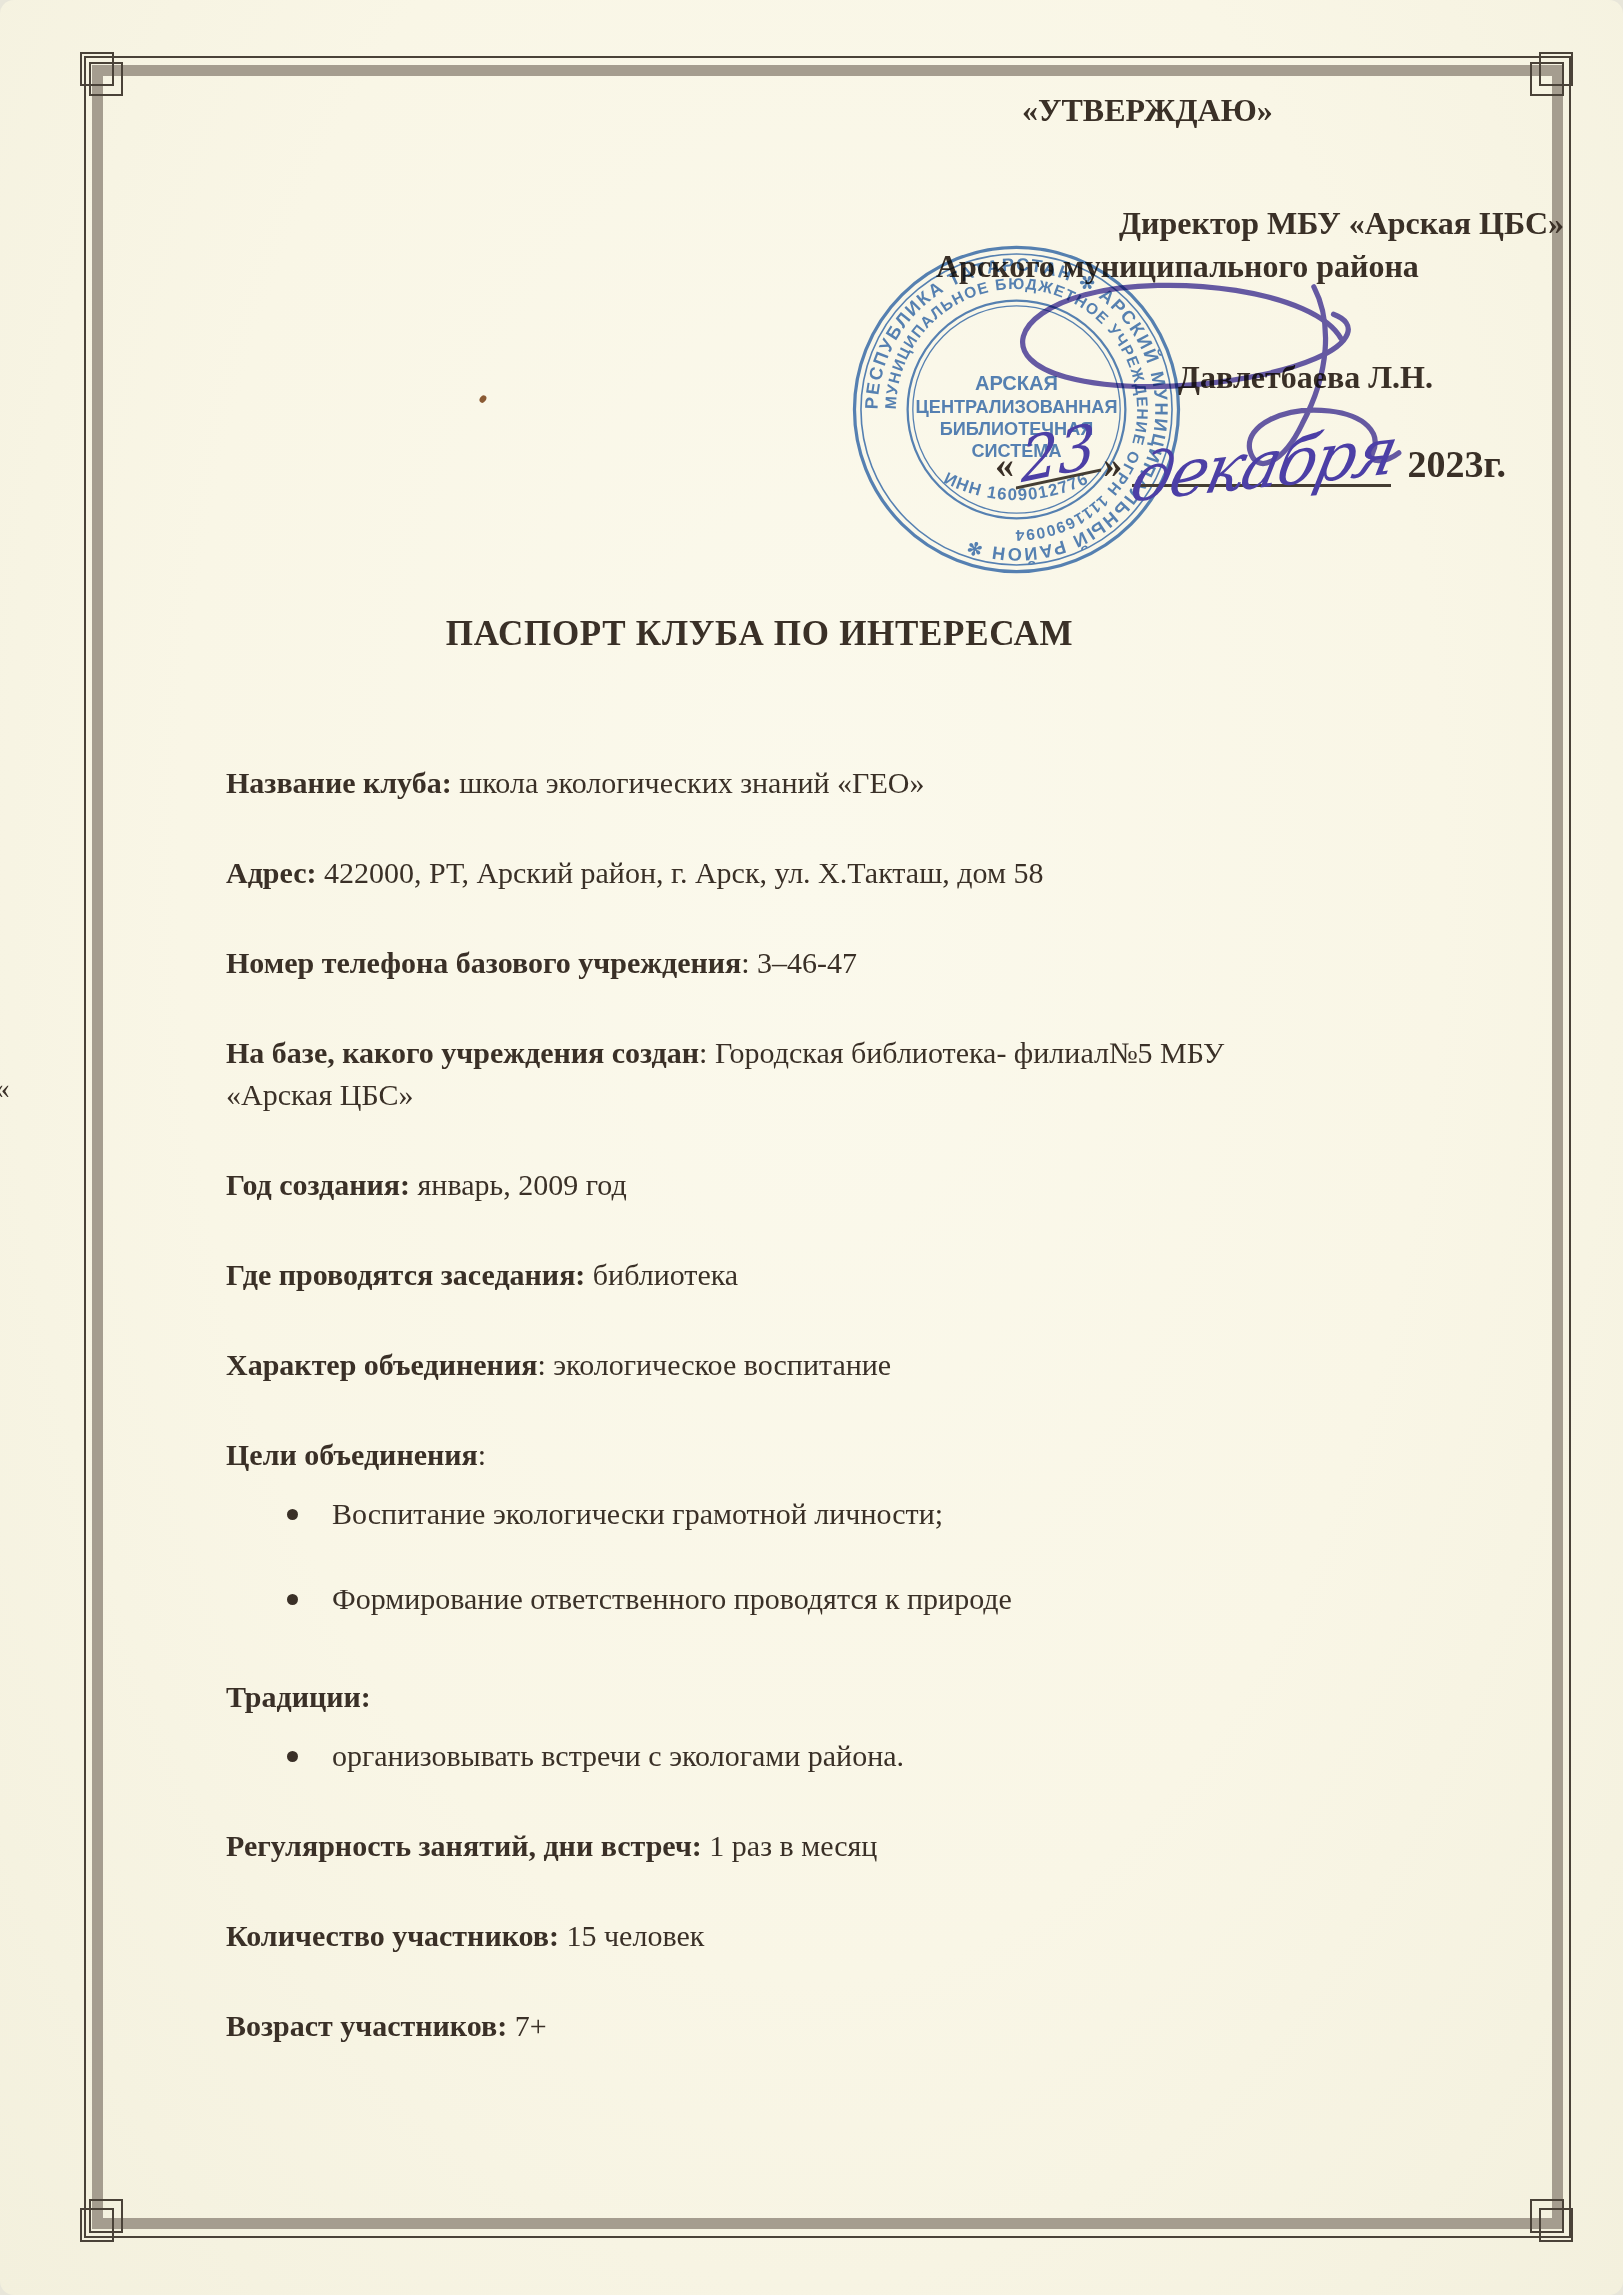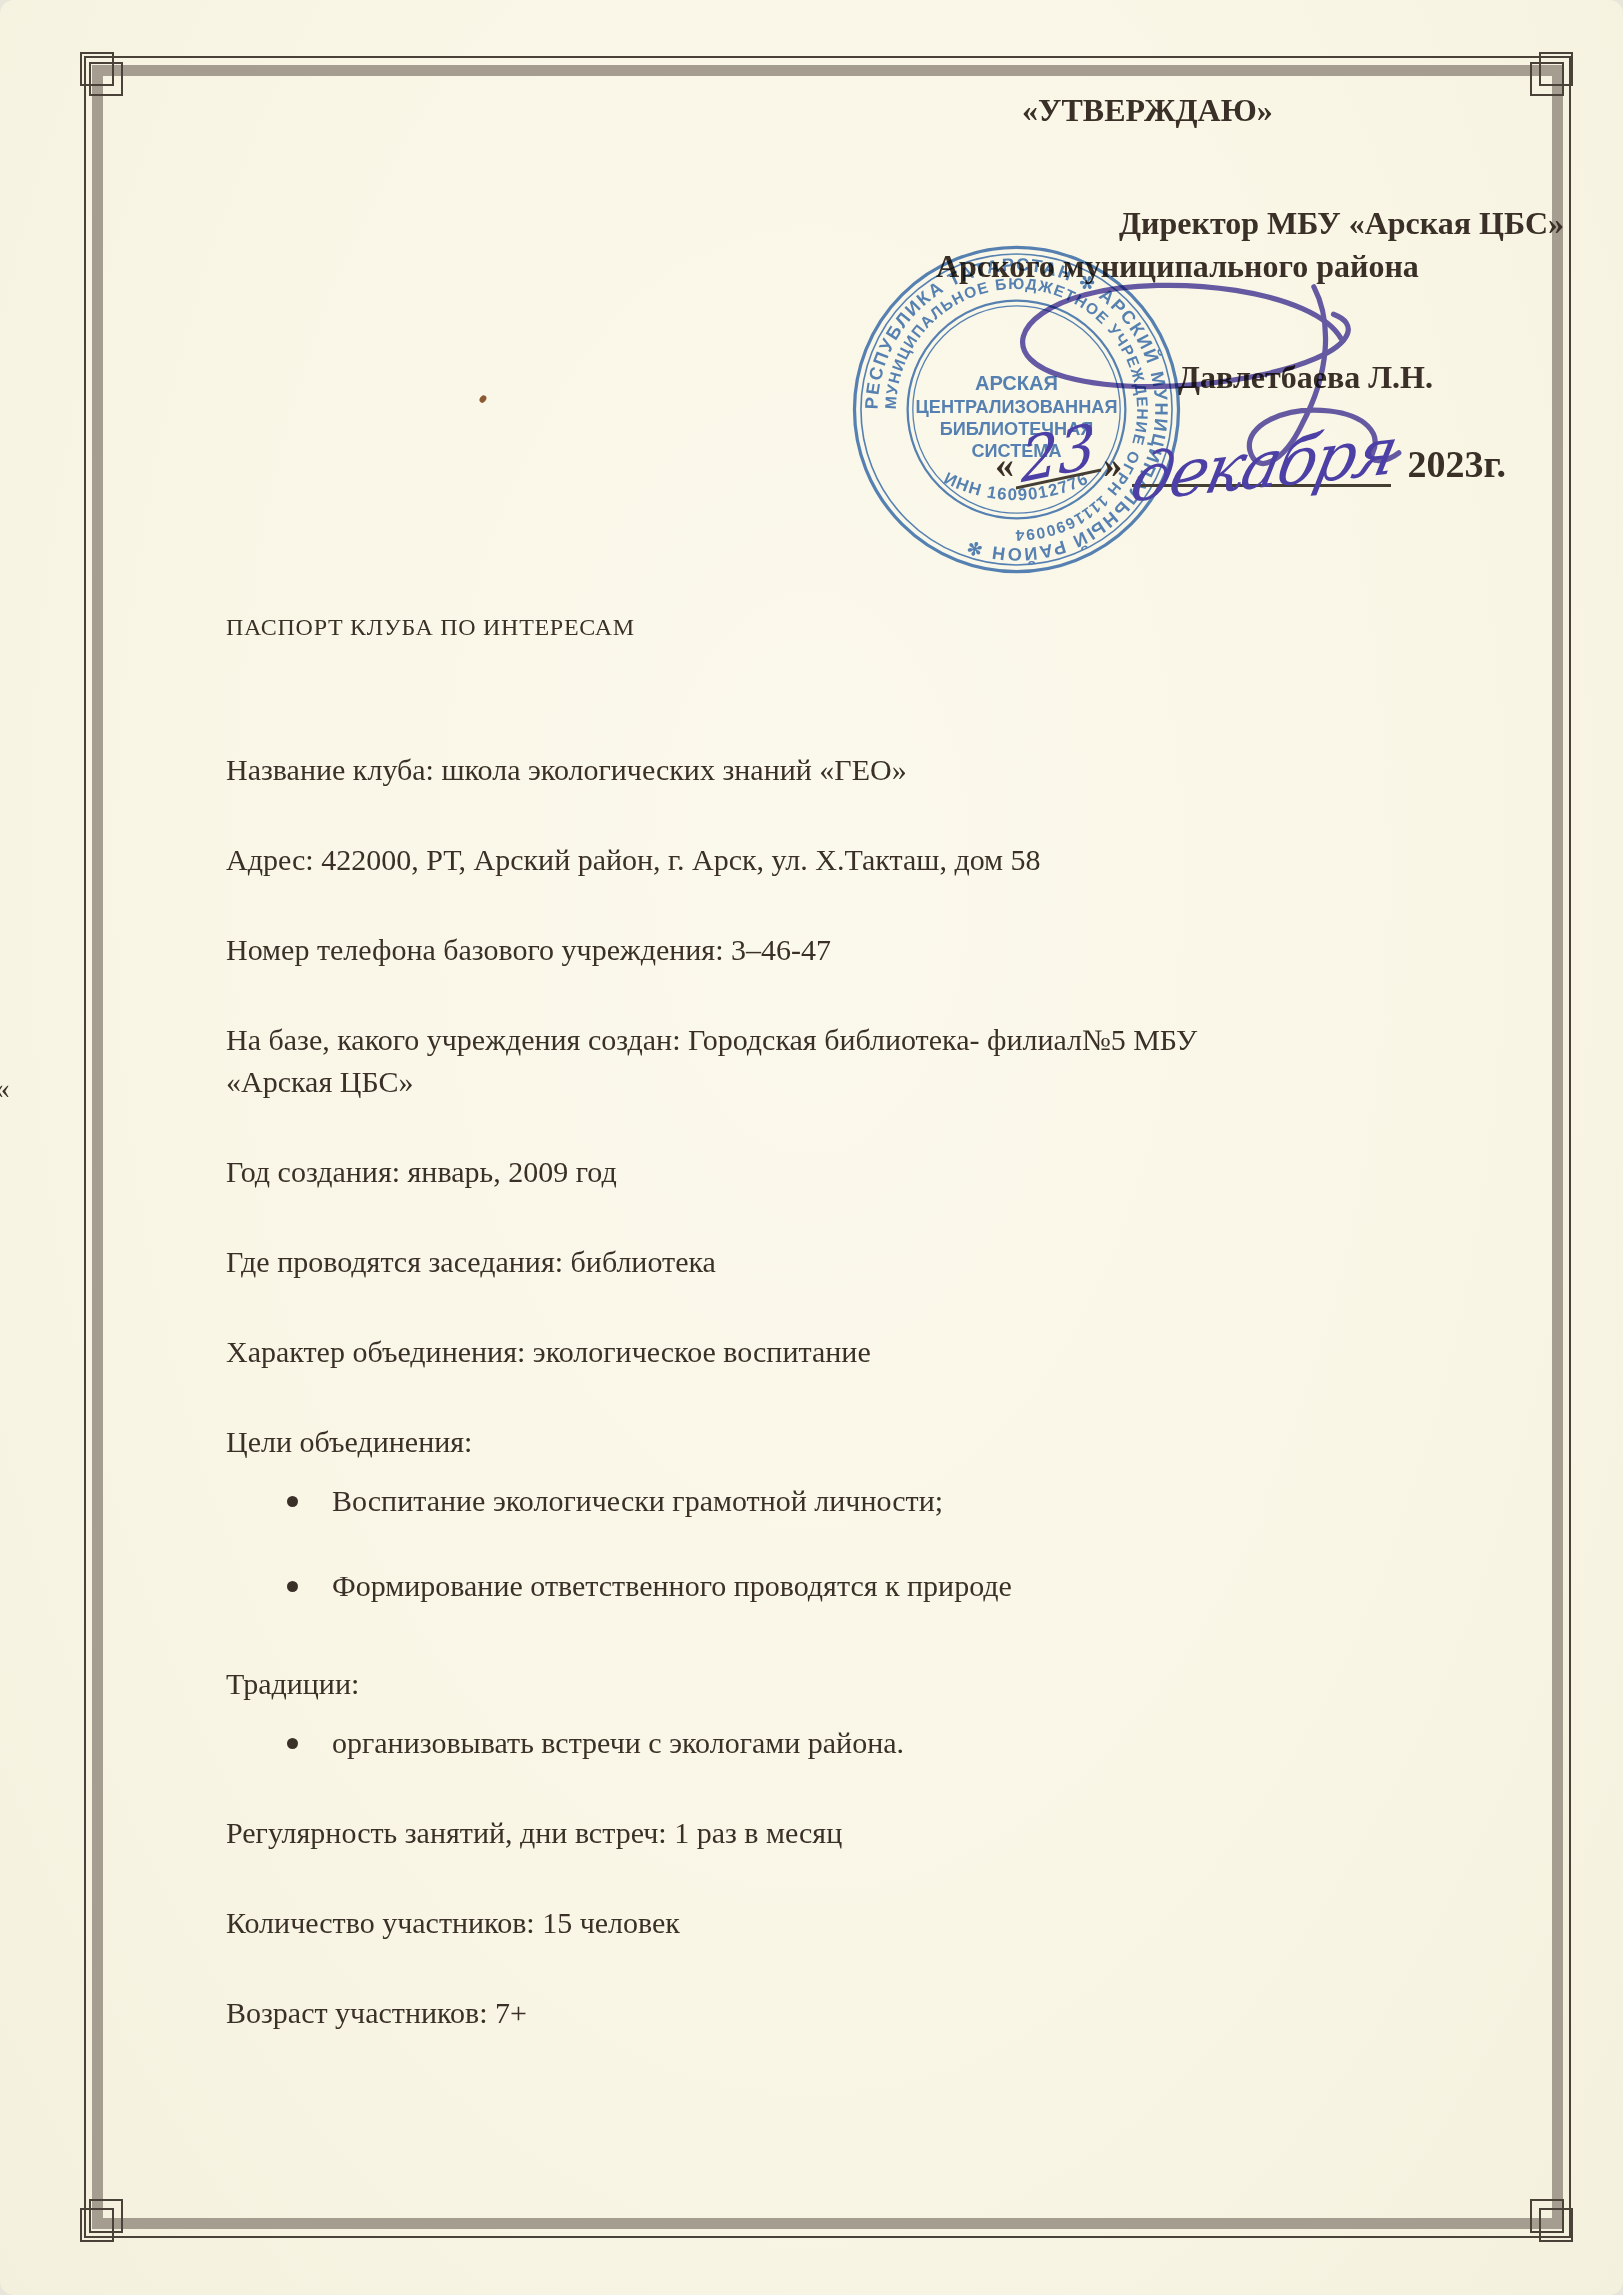--- a/index.html
+++ b/index.html
@@ -33,24 +33,24 @@
     color:#4c3fa6; font-weight:normal;}
   .hand-day{font-size:60px; transform:rotate(-12deg) skewX(-12deg); position:relative; top:-2.6px; margin:0 1.3px;
     border-bottom:3.3px solid #453e33; padding:0 5.2px 0 5.2px; line-height:.8;}
   .month-line{display:inline-block; width:259px; border-bottom:3.3px solid #453e33; text-align:center;
     margin-left:9.2px; vertical-align:baseline; position:relative; top:1.3px; height:51px;}
   .hand-month{font-size:65px; transform:rotate(-6deg) skewX(-18deg); letter-spacing:-2.6px; line-height:.7;
     position:relative; top:9.2px;}
   .date-year{margin-left:17px;}
   
   .content{position:absolute; left:226px; top:614px; width:1165px;}
-  .doc-title{margin:0 98px 110px 0; font-size:24px; font-weight:normal; letter-spacing:0.7px;}
+  .doc-title{margin:0 98px 110px 0; font-size:35px; font-weight:bold; text-align:center; letter-spacing:0.7px;}
   .field-row{margin-bottom:52px;}
   .field-line{margin:0; font-size:30px; line-height:38px;}
-  .field-label{font-weight:normal;}
+  .field-label{font-weight:bold;}
   .field-line2{font-size:30px; line-height:38px; text-align:left; padding-right:39px; margin-top:3.9px;}
   .bullet-list{list-style:none; margin:21px 0 0 58px; padding:0;}
   .bullet-item{position:relative; padding-left:48px; font-size:30px; line-height:38px; margin-bottom:26px;}
   .bullet-item::before{content:""; position:absolute; left:2.6px; top:13.7px; width:11px; height:11px;
     border-radius:50%; background:#3a3027;}
   .f7{margin-bottom:60px;}
   .f7 .bullet-item{margin-bottom:47px;}
   .f8 .bullet-item{margin-bottom:11.8px;}
   
   .speck{position:absolute; left:480px; top:395px; width:5.9px; height:7.9px; border-radius:50%;

